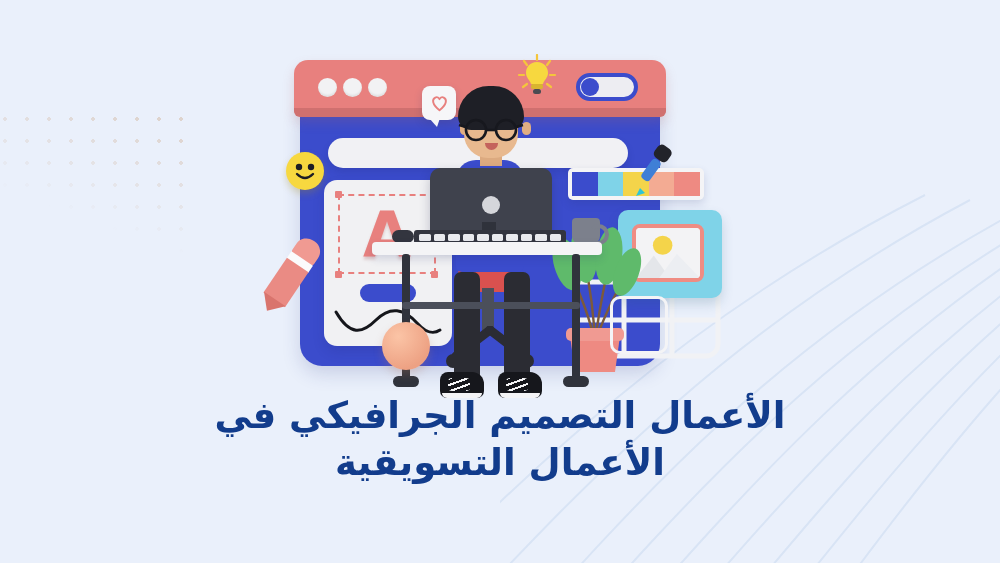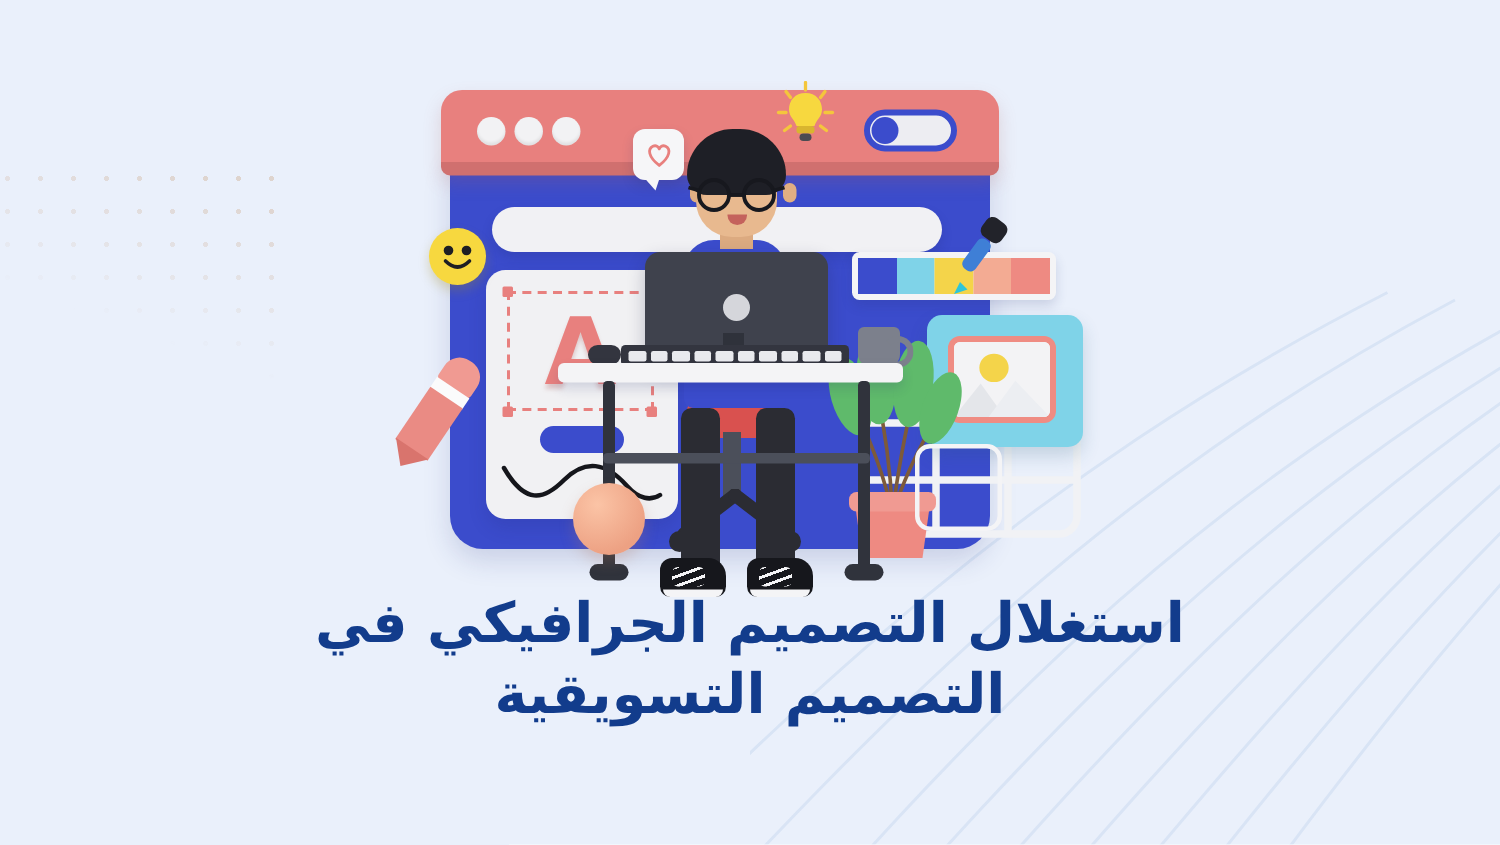--- a/index.html
+++ b/index.html
@@ -702,17 +702,17 @@
     <div class="desk-leg l"></div>
     <div class="desk-leg r"></div>
     <div class="desk-bar"></div>
     <div class="desk-foot l"></div>
     <div class="desk-foot r"></div>
 
     <div class="sphere"></div>
   </div>
 
   <div id="headline">
-    <span class="ln">استغلال التصميم الجرافيكي في</span>
-    <span class="ln">التصميم التسويقية</span>
+    <span class="ln">الأعمال التصميم الجرافيكي في</span>
+    <span class="ln">الأعمال التسويقية</span>
   </div>
 
 </div>
 
 </body></html>

